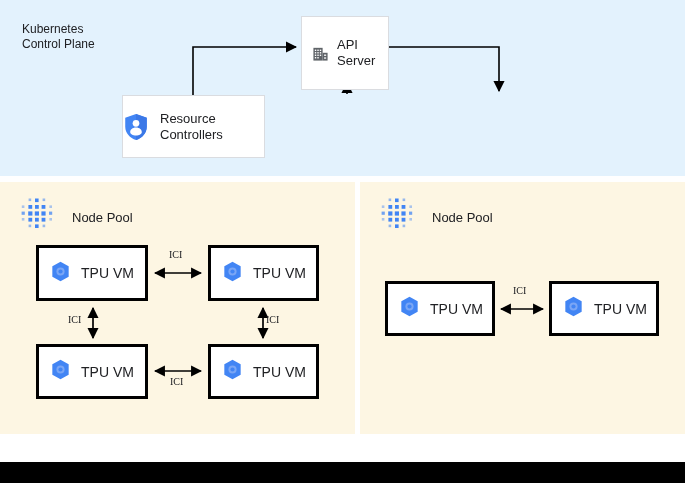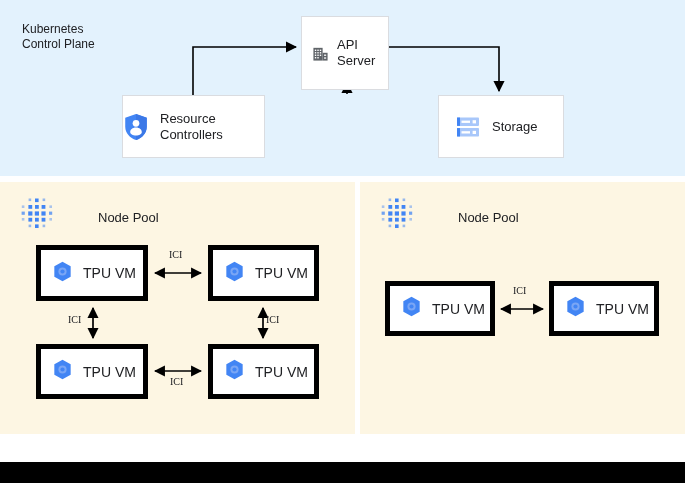--- a/index.html
+++ b/index.html
@@ -40,26 +40,26 @@
   #scheduler-card .lbl{margin-left:11px;}
   #storage-card{left:438px;top:95px;width:126px;height:63px;padding-left:16px;}
   #storage-card .lbl{margin-left:11px;}
 
   
   .nodepool{
     position:absolute;top:182px;height:252px;background:#fdf6e3;
   }
   #nodepool-left{left:0px;width:355px;}
   #nodepool-right{left:360px;width:325px;}
-  .np-head{position:absolute;left:18px;top:14px;display:flex;align-items:center;gap:26px;}
+  .np-head{position:absolute;left:18px;top:14px;display:flex;align-items:center;}
   .np-title{font-size:13px;color:#202124;margin-left:16px;}
 
   
   .tpu{
-    position:absolute;background:#ffffff;border:5px solid #000000;
+    position:absolute;background:#ffffff;border:3px solid #000000;
     display:flex;align-items:center;box-sizing:border-box;padding-left:12px;
   }
   .tpu .lbl{font-size:14px;color:#202124;margin-left:11px;}
 
   #tpu-l-0{left:36px;top:245px;width:112px;height:56px;}
   #tpu-l-1{left:208px;top:245px;width:111px;height:56px;}
   #tpu-l-2{left:36px;top:344px;width:112px;height:55px;}
   #tpu-l-3{left:208px;top:344px;width:111px;height:55px;}
   #tpu-r-0{left:385px;top:281px;width:110px;height:55px;}
   #tpu-r-1{left:549px;top:281px;width:110px;height:55px;}
@@ -141,35 +141,20 @@
         <path d="M12 1 L22 4.4 V12.5 C22 18.6 17.6 23.4 12 25 Z" fill="#3b78e7"></path>
         <circle cx="12" cy="9.6" r="3.1" fill="#ffffff"></circle>
         <path d="M12 13.4 c-3.4 0 -5.4 2.0 -5.4 4.3 c0 1.9 2.4 3.3 5.4 3.3 s5.4 -1.4 5.4 -3.3 c0 -2.3 -2.0 -4.3 -5.4 -4.3 z" fill="#ffffff"></path>
       </svg>
     </span>
     <span class="lbl">Resource
 Controllers</span>
   </div>
 
 
-  <div class="card" id="storage-card">
-    <span class="ico">
-      <svg width="26" height="26" viewBox="0 0 26 26">
-        <rect x="2" y="3.5" width="22" height="8.4" rx="0.8" fill="#a8c7fa"></rect>
-        <rect x="2" y="14.1" width="22" height="8.4" rx="0.8" fill="#a8c7fa"></rect>
-        <rect x="2" y="3.5" width="3" height="8.4" fill="#4285f4"></rect>
-        <rect x="2" y="14.1" width="3" height="8.4" fill="#4285f4"></rect>
-        <rect x="6.5" y="6.6" width="8.5" height="2.3" fill="#ffffff"></rect>
-        <rect x="6.5" y="17.2" width="8.5" height="2.3" fill="#ffffff"></rect>
-        <rect x="17.6" y="6.2" width="3.4" height="3.2" fill="#ffffff"></rect>
-        <rect x="17.6" y="16.8" width="3.4" height="3.2" fill="#ffffff"></rect>
-      </svg>
-    </span>
-    <span class="lbl">Storage</span>
-  </div>
 
   <div class="nodepool" id="nodepool-left">
     <div class="np-head">
       <span>
         <svg width="38" height="38" viewBox="0 0 38 38">
           <g fill="#4285f4">
             <rect x="17" y="2.5" width="3.6" height="3.6"></rect>
             <rect x="10.6" y="2.5" width="2.6" height="2.6" opacity="0.55"></rect>
             <rect x="24.6" y="2.5" width="2.6" height="2.6" opacity="0.55"></rect>
             <rect x="3.8" y="9.4" width="2.6" height="2.6" opacity="0.45"></rect>

